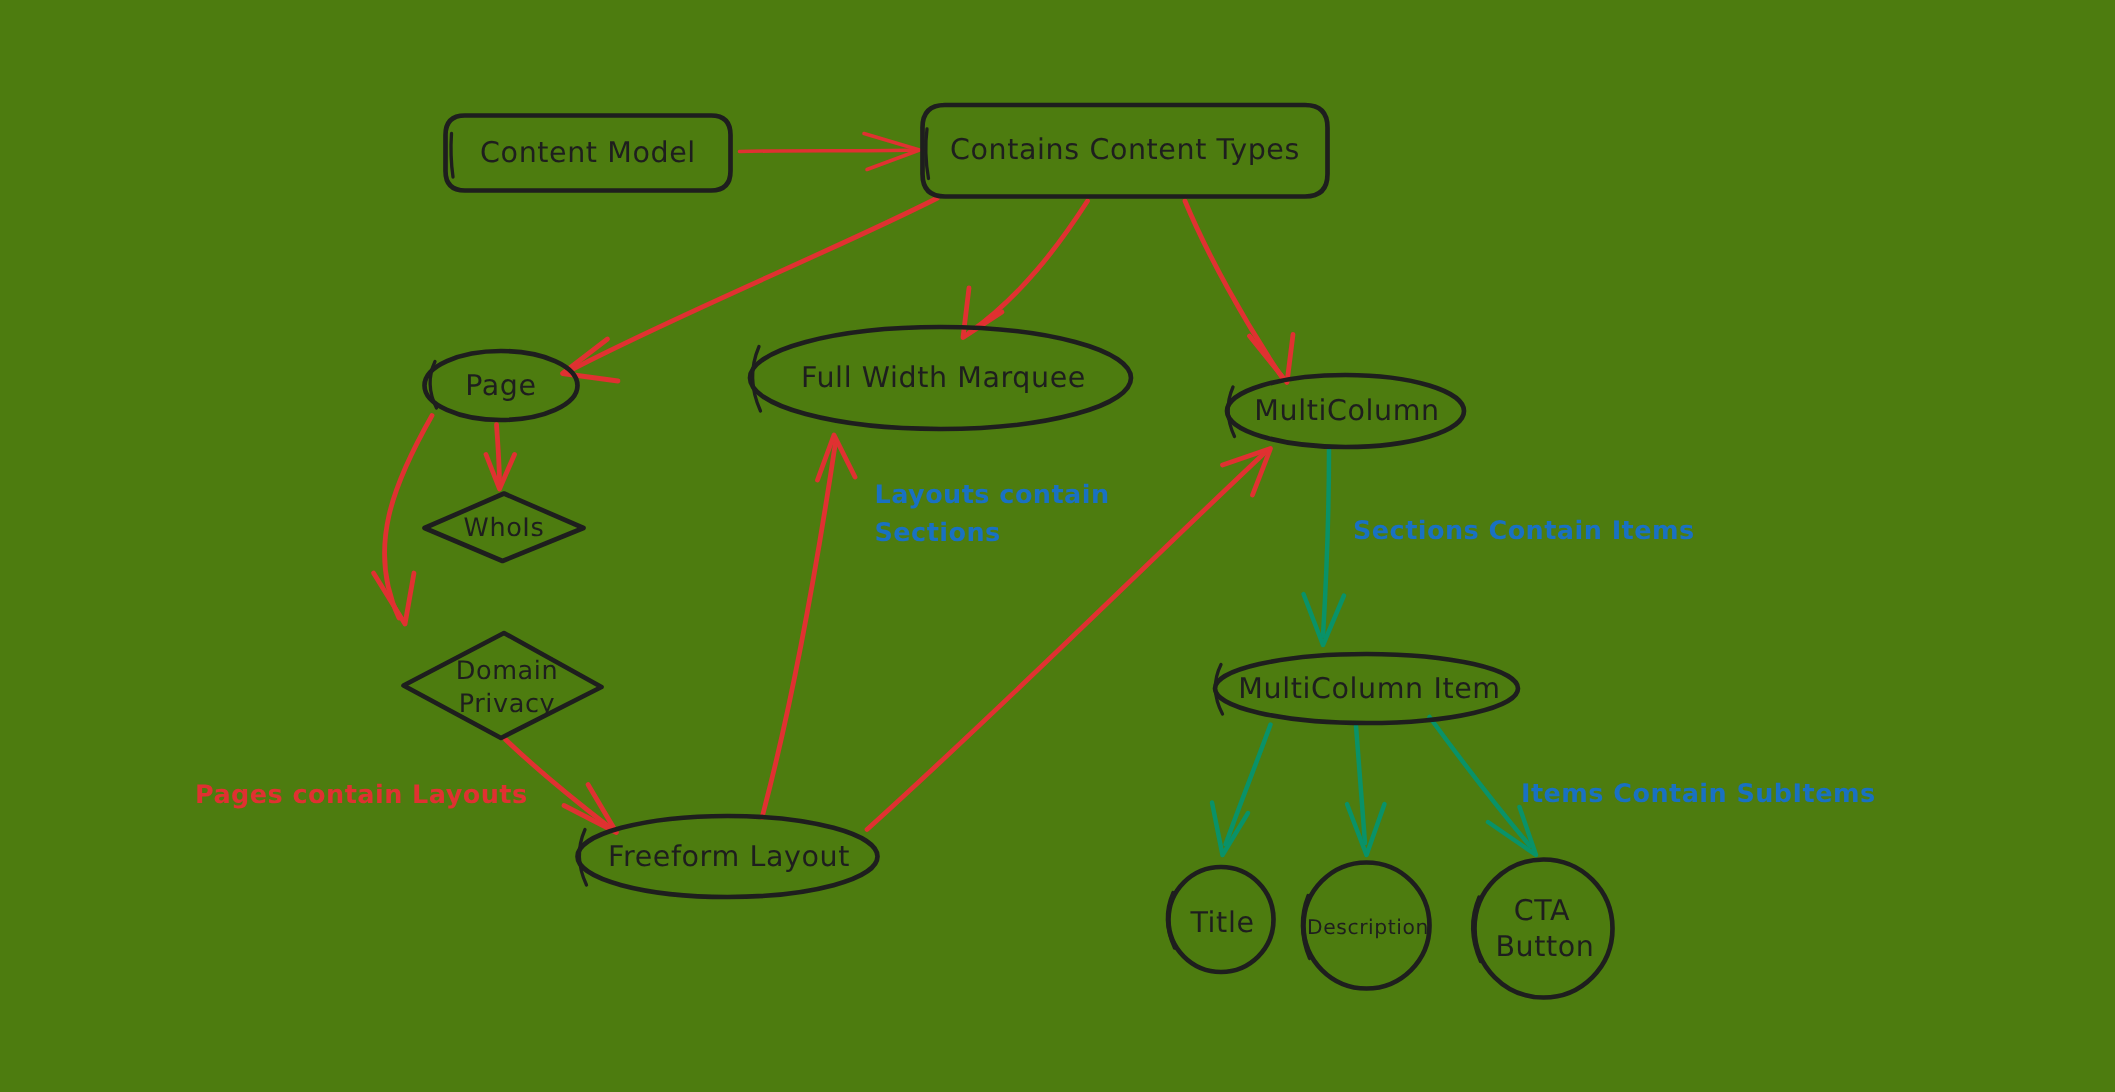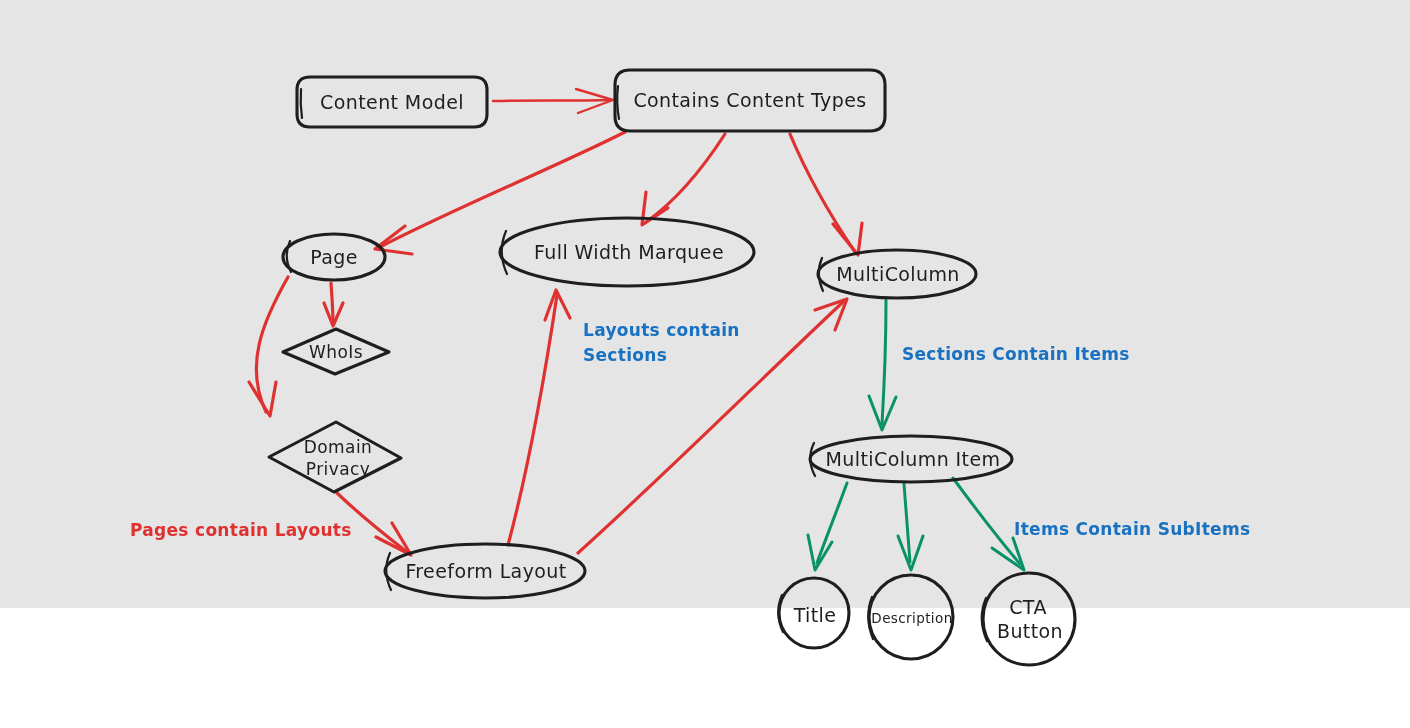--- a/index.html
+++ b/index.html
@@ -9,22 +9,22 @@
   }
   body {
     width: 1410px;
     height: 728px;
     overflow: hidden;
     font-family: "DejaVu Sans", sans-serif;
   }
   #canvas {
     position: relative;
     width: 1410px;
-    height: 608px;
-    background: #e5e5e5;
+    height: 728px;
+    background: #4d7c0f;
   }
   svg#diagram {
     position: absolute;
     top: 0;
     left: 0;
     width: 1410px;
     height: 728px;
   }
   .node-shape {
     fill: none;

